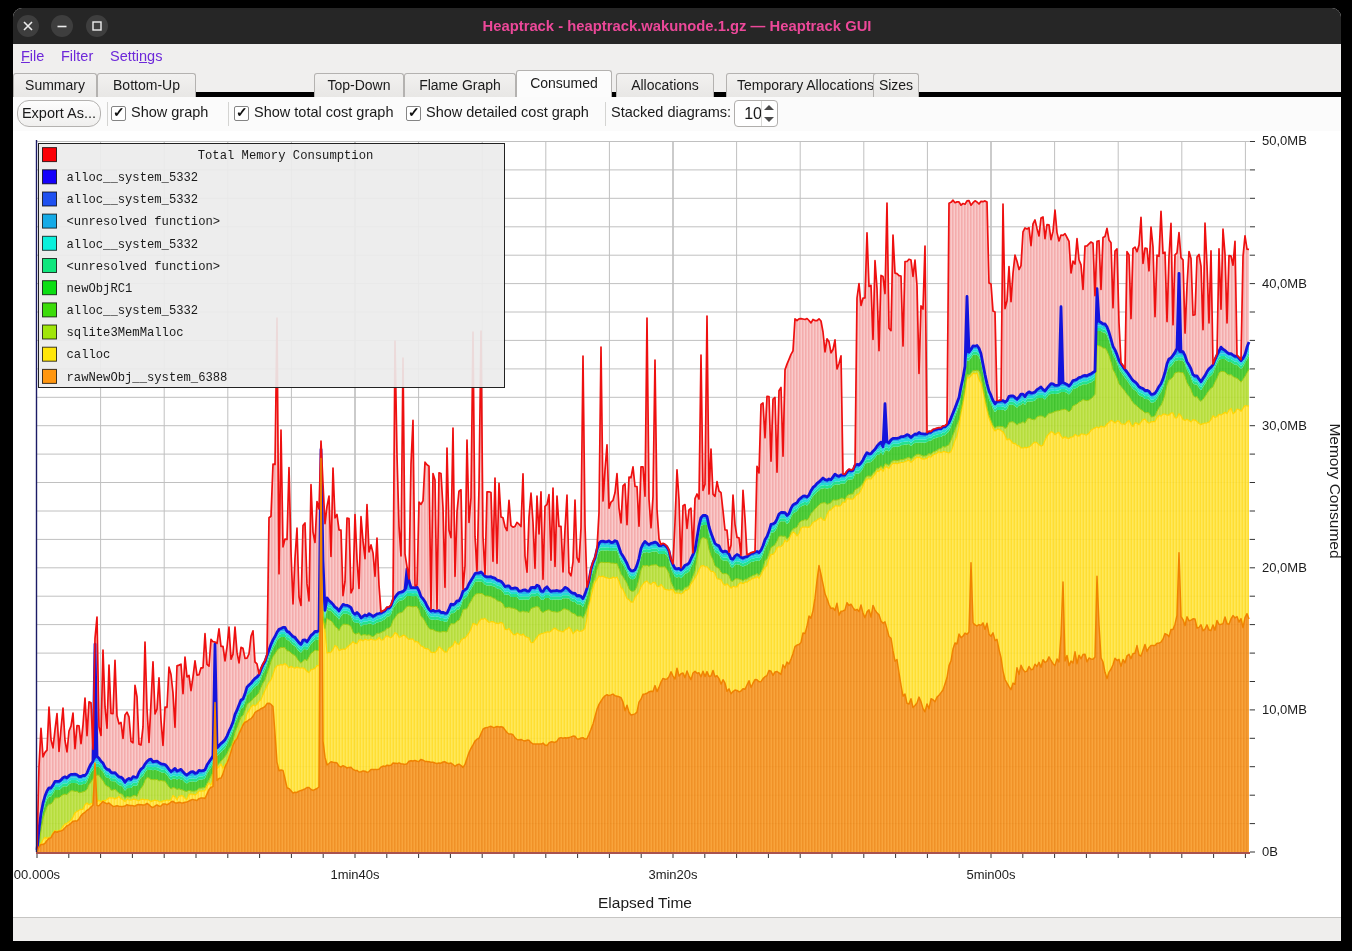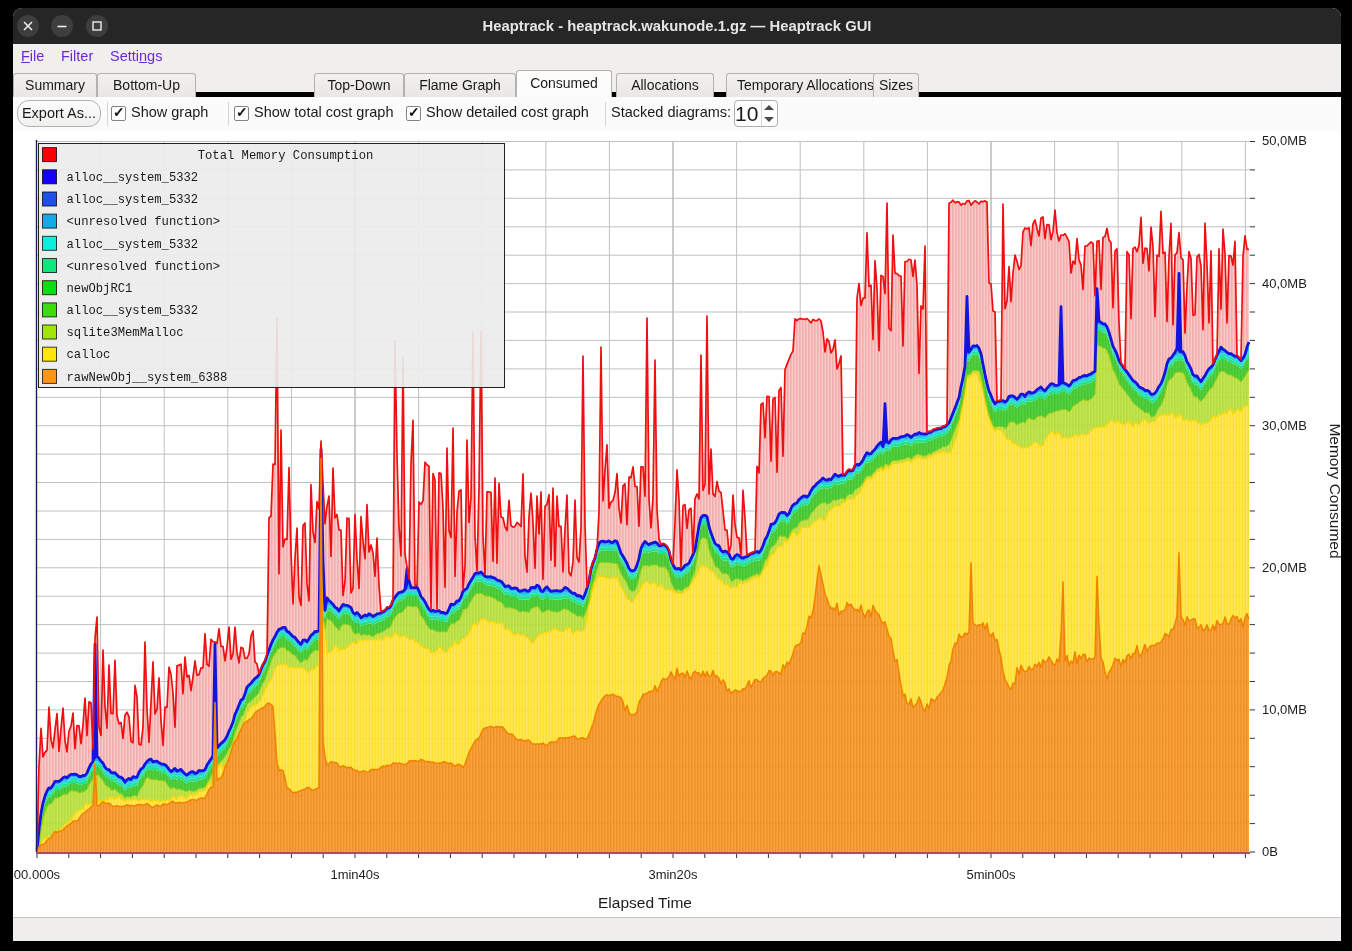--- a/index.html
+++ b/index.html
@@ -1,31 +1,31 @@
 <!DOCTYPE html>
 <html><head><meta charset="utf-8"><style>
 * { margin:0; padding:0; box-sizing:border-box; }
 body { width:1352px; height:951px; background:#000000; position:relative; overflow:hidden; font-family:"Liberation Sans", sans-serif; }
 #win { position:absolute; left:13px; top:8px; width:1328px; height:933px; background:#fcfcfc; border-radius:9px 9px 0 0; }
 #titlebar { position:absolute; left:0; top:0; width:1328px; height:36px; background:#262626; border-radius:9px 9px 0 0; }
 .tbtn { position:absolute; top:7px; width:22px; height:22px; border-radius:50%; background:#3e3e3e; color:#e8e8e8; text-align:center; }
-#title { position:absolute; top:0; left:0; width:100%; height:20px; line-height:36px; text-align:center; color:#e5e5e5; font-size:14.8px; font-weight:bold;border-radius:16px; }
+#title { position:absolute; top:0; left:0; width:100%; height:20px; line-height:36px; text-align:center; color:#ec4899; font-size:14.8px; font-weight:bold;border-radius:16px; }
 #menubar { position:absolute; left:0; top:36px; width:1328px; height:26px; background:#f0efee; color:#6d28d9; font-size:14.5px; }
 .menu { position:absolute; top:4px; }
 #tabbar { position:absolute; left:0; top:62px; width:1328px; height:27px; background:#f0efee; border-bottom:5px solid #000000; }
 .tab { position:absolute; top:3px; height:24px; line-height:23px; text-align:center; font-size:14px; color:#1a1a1a; background:linear-gradient(#f2f1f0,#e8e7e5); border:1px solid #b4b2b0; border-bottom:none; border-radius:3px 3px 0 0; }
 .tab.active { top:0px; height:27px; background:#fcfcfc; line-height:25px;text-align:center; }
 #toolbar { position:absolute; left:0; top:89px; width:1328px; height:34px; background:#fbfbfb; font-size:14.5px; color:#1a1a1a; }
 #export { position:absolute; left:4px; top:3px; width:84px; height:27px; background:linear-gradient(#fdfdfd,#f0efee); border:1px solid #b4b2b0; border-radius:12px; text-align:center; line-height:25px; font-size:14.5px; }
 .cb { position:absolute; top:9px; width:15px; height:15px; background:#ffffff; border:1px solid #848484; border-radius:2px; }
 .cb:after { content:"\2713"; position:absolute; left:1px; top:-3px; font-size:14px; color:#111; font-weight:bold; }
 .tlabel { position:absolute; top:7px; }
 .sep { position:absolute; top:5px; height:24px; width:1px; background:#d4d4d2; }
 #spin { position:absolute; left:721px; top:3px; width:44px; height:27px; background:#ffffff; border:1px solid #b0aeac; border-radius:4px; }
-#spin .val { position:absolute; left:0; top:0; width:27px; height:25px; line-height:25px; text-align:left; font-size:21px; }
+#spin .val { position:absolute; left:0; top:0; width:27px; height:25px; line-height:25px; text-align:right; font-size:16px; }
 #spin .arrows { position:absolute; right:0; top:0; width:16px; height:25px; border-left:1px solid #d8d8d6; }
 .arr { position:absolute; left:2px; width:0; height:0; border-left:5.5px solid transparent; border-right:5.5px solid transparent; }
 #statusbar { position:absolute; left:0; top:909px; width:1328px; height:24px; background:#efeeed; border-top:1px solid #c6c5c3; }
 .ul { text-decoration:underline; }
 </style></head>
 <body>
 <div id="win">
 <div id="titlebar">
   <div id="title">Heaptrack - heaptrack.wakunode.1.gz — Heaptrack GUI</div>
   <div class="tbtn" style="left:4px;"><svg width="22" height="22" viewBox="0 0 22 22">

